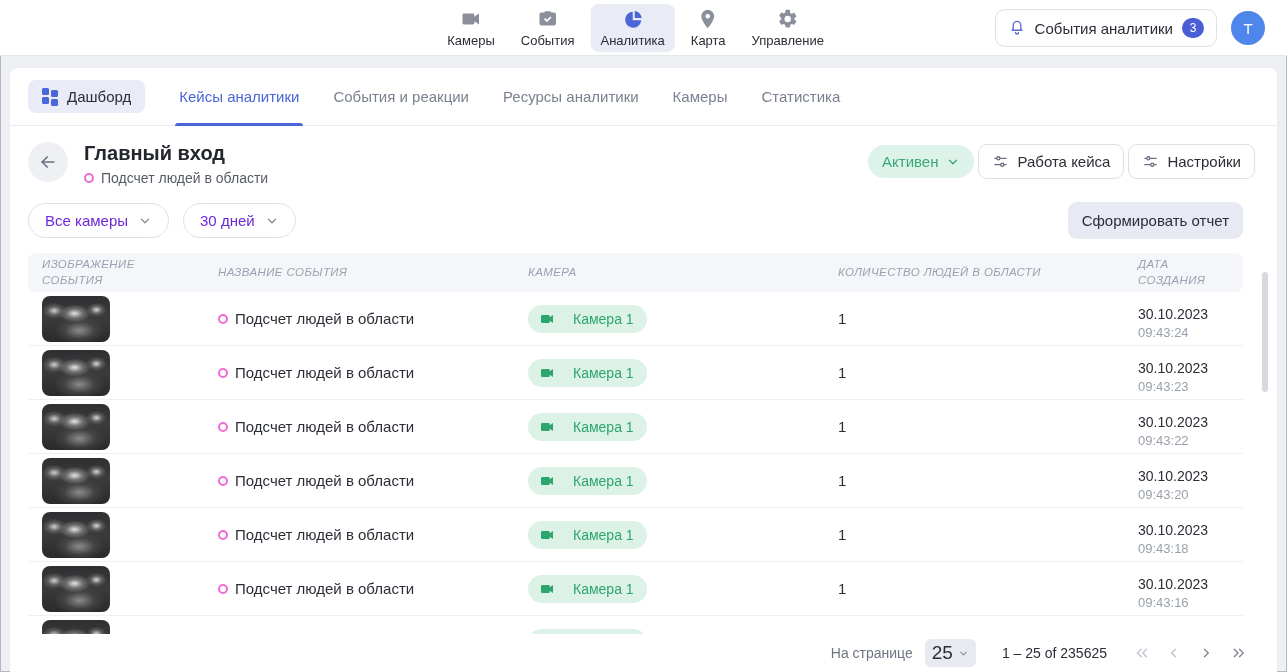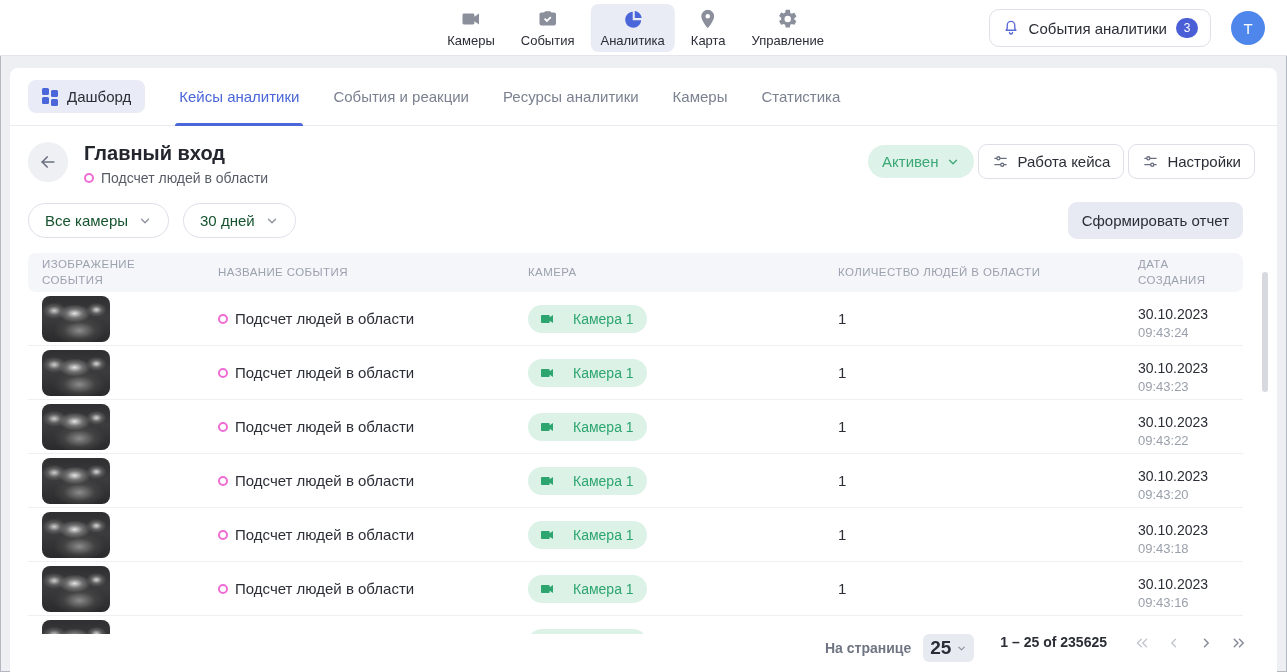--- a/index.html
+++ b/index.html
@@ -23,21 +23,21 @@
   .nav-item {
     display:flex; flex-direction:column; align-items:center; justify-content:center;
     gap:3px; padding:5px 10px; height:48px; border-radius:8px; cursor:pointer;
   }
   .nav-item .nv-ic { color:#8a8f9b; }
   .nav-item .nv-lbl { font-size:13px; color:#2b2e36; white-space:nowrap; }
   .nav-item.active { background:#e9ebf5; }
   .nav-item.active .nv-ic { color:#4a66d8; }
   .topbar-right {
     position:absolute; right:22px; top:0; height:56px;
-    display:flex; align-items:center; gap:20px;
+    display:flex; align-items:center; gap:14px;
   }
   .events-btn {
     display:flex; align-items:center; gap:9px; background:#fff;
     border:1px solid #dde0e8; border-radius:10px; padding:8px 12px; cursor:pointer;
   }
   .events-btn .eb-lbl { font-size:15px; color:#2b2e36; }
   .badge {
     background:#4a5fd6; color:#fff; font-size:12px; min-width:22px; height:20px;
     border-radius:10px; display:flex; align-items:center; justify-content:center; padding:0 6px;
   }
@@ -93,35 +93,35 @@
   .ghost-btn {
     display:flex; align-items:center; gap:8px; background:#fff; border:1px solid #dde0e8;
     border-radius:9px; padding:8px 13px; font-size:15px; color:#2b2e36; cursor:pointer;
   }
   .ghost-btn .sl-ic { color:#6b7080; }
 
   
   .filters { display:flex; align-items:center; padding:16px 18px 14px 18px; }
   .select-pill {
     display:flex; align-items:center; gap:10px; border:1px solid #dde0e8; border-radius:18px;
-    padding:8px 16px; font-size:15px; color:#14532d; margin-right:14px; cursor:pointer;
+    padding:8px 16px; font-size:15px; color:#6d28d9; margin-right:14px; cursor:pointer;
     background:#fff;
   }
   .chev { color:#8a8f9b; }
   .report-btn {
     margin-left:auto; margin-right:16px; background:#e7eaf3; border:none; border-radius:9px;
     padding:10px 14px; font-size:15px; color:#2b2e36; cursor:pointer;
     font-family:inherit;
   }
 
   
   .table { margin:0 34px 0 18px; }
   .thead {
     display:grid; grid-template-columns:176px 310px 310px 300px 1fr;
-    background:#f5f6fa; border-radius:8px; min-height:34px; align-items:center;
+    background:#f5f6fa; border-radius:8px; min-height:34px; align-items:center;font-style:italic;
   }
   .thead .th {
     font-size:11.5px; letter-spacing:.4px; color:#9ba1ae; padding:4px 8px 4px 14px;
     text-transform:uppercase; line-height:1.35;
   }
   .th-date { max-width:90px; }
   .trow {
     display:grid; grid-template-columns:176px 310px 310px 300px 1fr;
     height:54px; align-items:center; border-bottom:1px solid #eef0f3; cursor:pointer;
   }
@@ -147,21 +147,21 @@
 
   
   .scroll-thumb {
     position:absolute; right:9px; top:204px; width:6px; height:120px;
     background:#d7d9de; border-radius:3px; z-index:30; cursor:grab;
   }
 
   
   .footer {
     position:absolute; left:0; right:0; bottom:0; height:38px; background:#fff; z-index:25;
-    display:flex; align-items:flex-start; justify-content:flex-end; padding-right:30px; gap:26px;font-weight:bold;
+    display:flex; align-items:center; justify-content:flex-end; padding-right:30px; gap:26px;
   }
   .pp-group { display:flex; align-items:center; gap:12px; }
   .pp-label { font-size:14px; color:#6f7582; }
   .pp-select {
     display:flex; align-items:center; gap:5px; background:#e8eaf1; border-radius:6px;
     padding:3px 7px; font-size:19px; color:#2b2e36; cursor:pointer;
   }
   .range { font-size:14px; color:#2b2e36; }
   .pager { display:flex; align-items:center; gap:14px; }
   .pg-btn { cursor:pointer; color:#878c99; }

